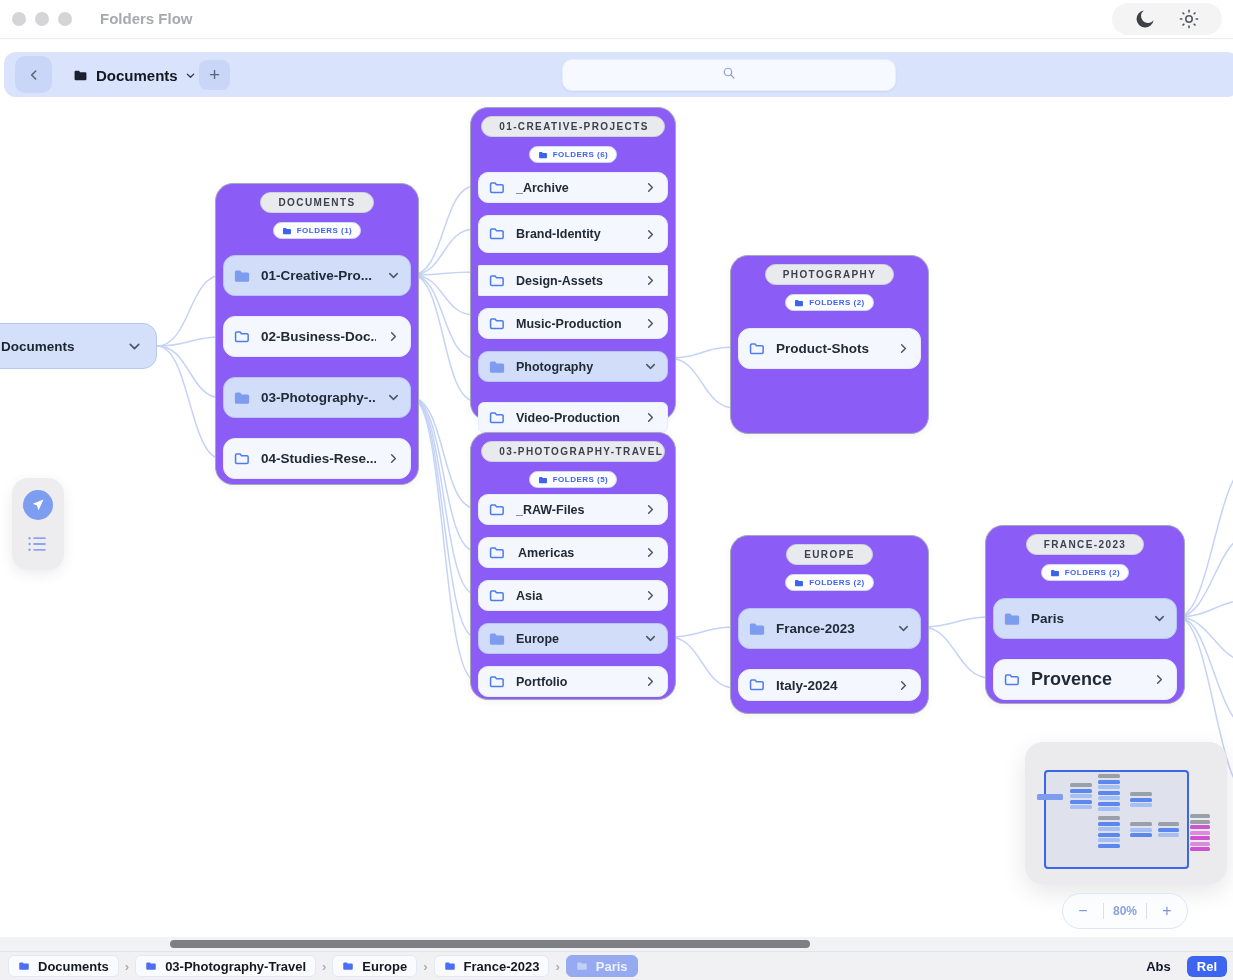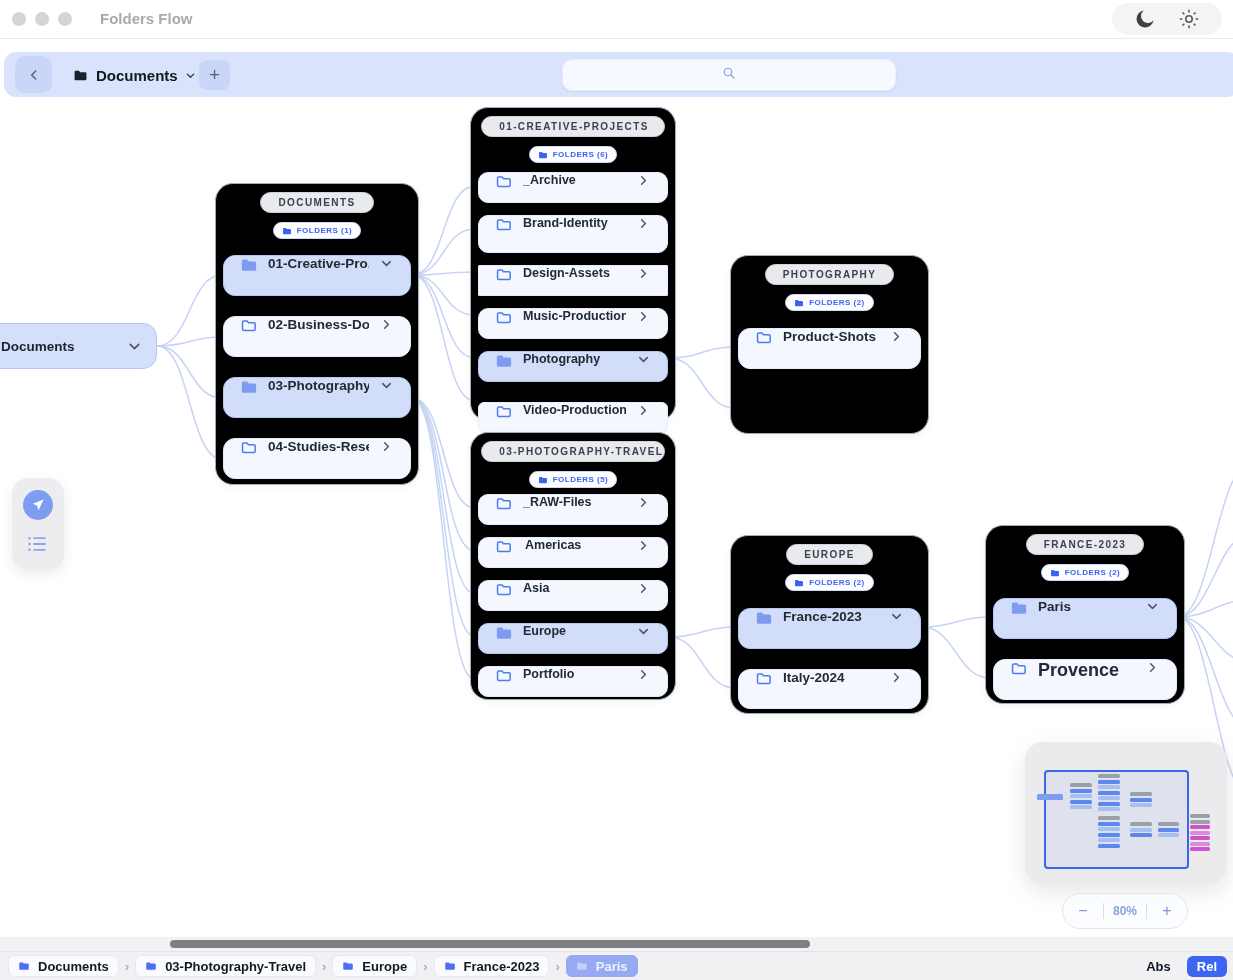--- a/index.html
+++ b/index.html
@@ -20,25 +20,25 @@
   .root-dd { position:absolute; left:62px; top:8px; height:30px; display:flex; align-items:center; gap:7px; padding:0 6px; }
   .root-dd .lbl { font-size:15px; font-weight:700; color:#14181f; }
   .plus-btn { position:absolute; left:195px; top:8px; width:31px; height:30px; border-radius:8px; background:#c9d6f8; display:flex; align-items:center; justify-content:center; font-size:19px; color:#5c6575; }
   .searchbox { position:absolute; left:558px; top:7px; width:334px; height:32px; border-radius:10px; background:#f6f9ff; border:1px solid #e9eefb; box-shadow:0 1px 2px rgba(70,100,200,.10); }
   .searchbox input { position:absolute; inset:0; border:0; background:transparent; outline:none; width:100%; }
   .search-ic { position:absolute; left:50%; top:50%; transform:translate(-50%,-50%); pointer-events:none; }
 
   
   .canvas { position:absolute; inset:0; }
   #edges { position:absolute; left:0; top:0; z-index:1; pointer-events:none; }
-  .card { position:absolute; background:#000000; border:1.5px solid #a4aab4; border-radius:18px; box-shadow:0 2px 6px rgba(40,50,80,.06); z-index:2; }
+  .card { position:absolute; background:#8b5cf6; border:1.5px solid #a4aab4; border-radius:18px; box-shadow:0 2px 6px rgba(40,50,80,.06); z-index:2; }
   .card-title-pill { margin:8px auto 0; width:max-content; max-width:90%; padding:4px 17px; border-radius:999px; background:#e9eaee; border:1px solid #cfd3da; font-size:10px; font-weight:700; letter-spacing:.14em; color:#3a4150; white-space:nowrap; }
   .card-badge { margin:9px auto 0; width:max-content; display:flex; align-items:center; gap:4px; padding:2.5px 8px; border-radius:999px; background:#fdfdff; border:1px solid #ccd8f7; font-size:8px; font-weight:700; letter-spacing:.06em; color:#3c63ef; }
   .card-items { position:absolute; left:7px; right:7px; display:flex; flex-direction:column; }
-  .item { display:flex; gap:10px; padding:0 16px; background:#f4f7fe; border:1px solid #e5ecfb; cursor:pointer; }
+  .item { display:flex; align-items:center; gap:10px; padding:0 9px; background:#f4f7fe; border:1px solid #e5ecfb; cursor:pointer; }
   .item.selected { background:#d2ddf9; border-color:#b7c7f3; }
   .f-icon { width:18px; height:18px; flex:0 0 auto; display:flex; }
   .f-icon svg, .chev svg, .icon-btn svg { width:100%; height:100%; }
   .i-label { flex:1; color:#222a36; font-weight:600; white-space:nowrap; overflow:hidden; }
   .chev { width:15px; height:15px; flex:0 0 auto; display:flex; }
 
   .root-node { position:absolute; left:-58px; top:323px; width:215px; height:46px; border-radius:14px; background:#d4dffa; border:1px solid #b7c7f3; display:flex; align-items:center; z-index:2; cursor:pointer; }
   .root-node .i-label { padding-left:58px; font-size:13.5px; color:#1c2430; }
   .root-node .chev { width:17px; height:17px; margin-right:13px; }
 
@@ -438,21 +438,21 @@
                   <path d="M2.5 6.8a2 2 0 0 1 2-2h5l2 2.4h8a2 2 0 0 1 2 2v8.5a2 2 0 0 1-2 2h-15a2 2 0 0 1-2-2z" fill="#7d9cf0"></path>
                 </svg>
               </span>
               <span class="i-label">France-2023</span>
               <span class="chev">
                 <svg viewBox="0 0 24 24" fill="none" stroke="#4b5563" stroke-width="2.3" stroke-linecap="round" stroke-linejoin="round">
                   <path d="M6 9l6 6 6-6"></path>
                 </svg>
               </span>
             </div>
-            <div class="item" style="height: 40px; border-radius: 12px; font-size: 13.5px;">
+            <div class="item" style="height: 32px; border-radius: 12px; font-size: 13.5px;">
               <span class="f-icon">
                 <svg viewBox="0 0 24 24" fill="none" stroke="#4c7cf0" stroke-width="2" stroke-linejoin="round">
                   <path d="M3.4 7a1.6 1.6 0 0 1 1.6-1.6h4.5l1.8 2.2h7.3A1.6 1.6 0 0 1 20.2 9.2v7.2a1.6 1.6 0 0 1-1.6 1.6H5a1.6 1.6 0 0 1-1.6-1.6z"></path>
                 </svg>
               </span>
               <span class="i-label">Italy-2024</span>
               <span class="chev">
                 <svg viewBox="0 0 24 24" fill="none" stroke="#4b5563" stroke-width="2.3" stroke-linecap="round" stroke-linejoin="round">
                   <path d="M9 6l6 6-6 6"></path>
                 </svg>

